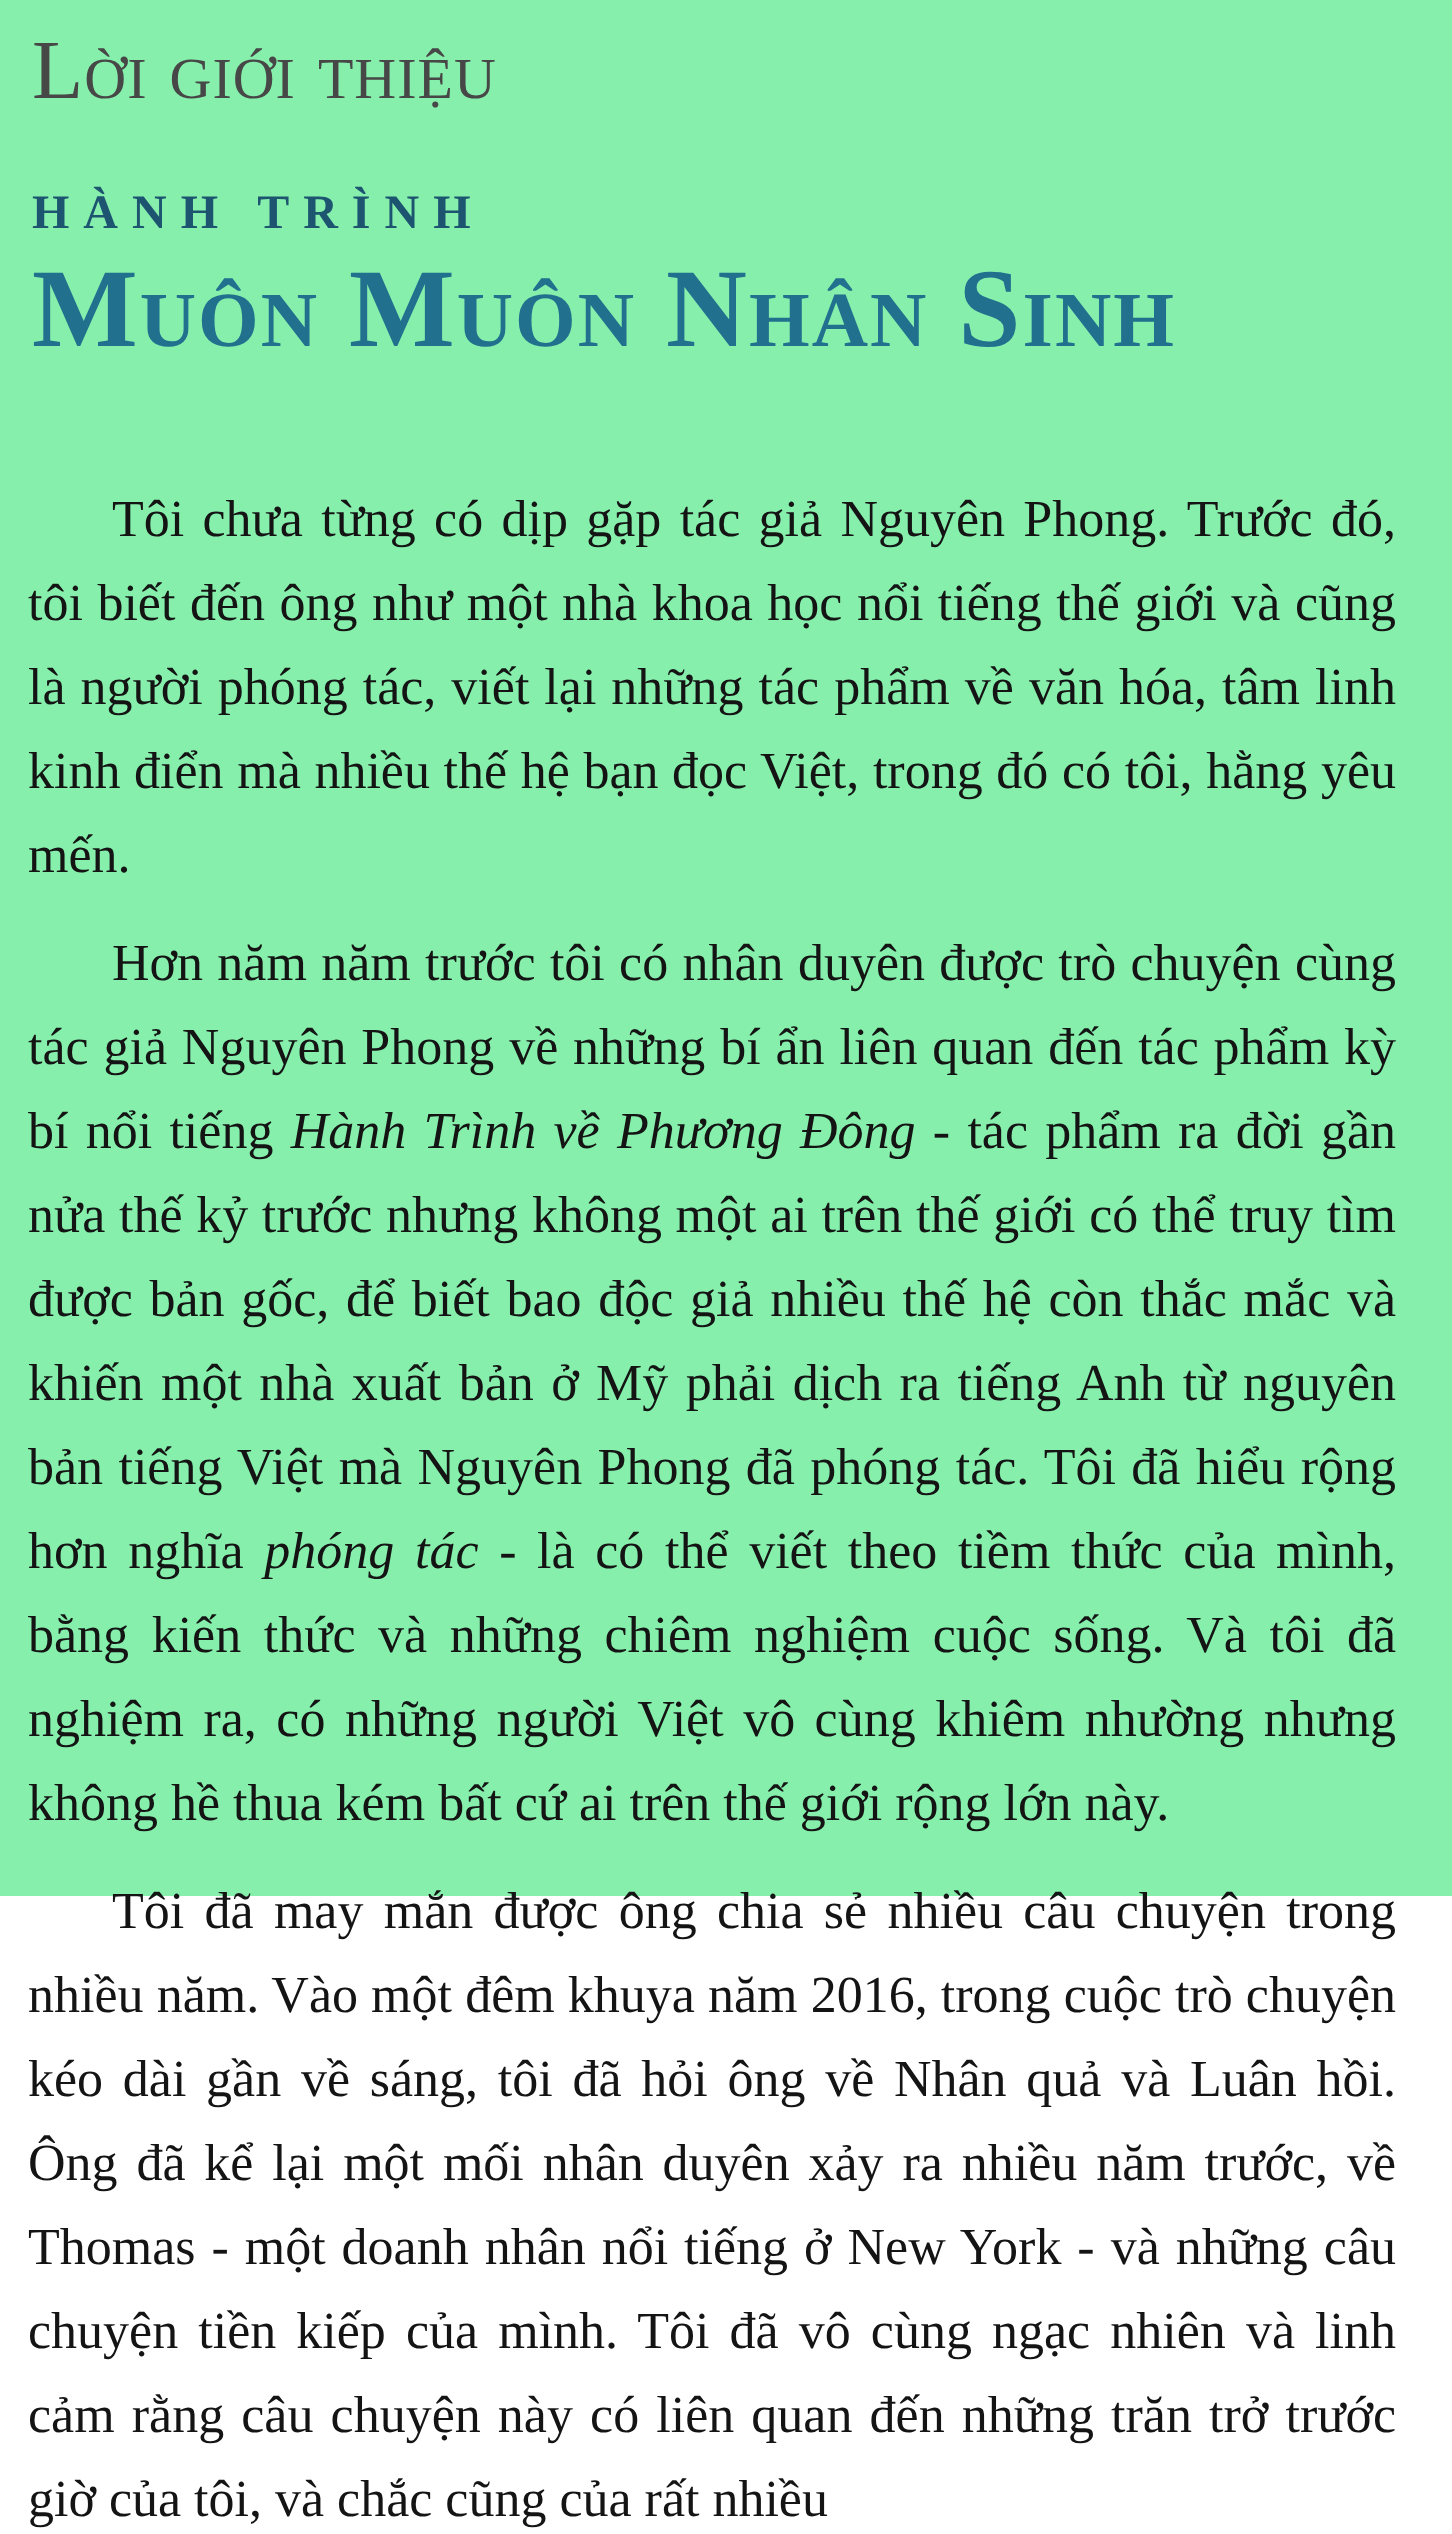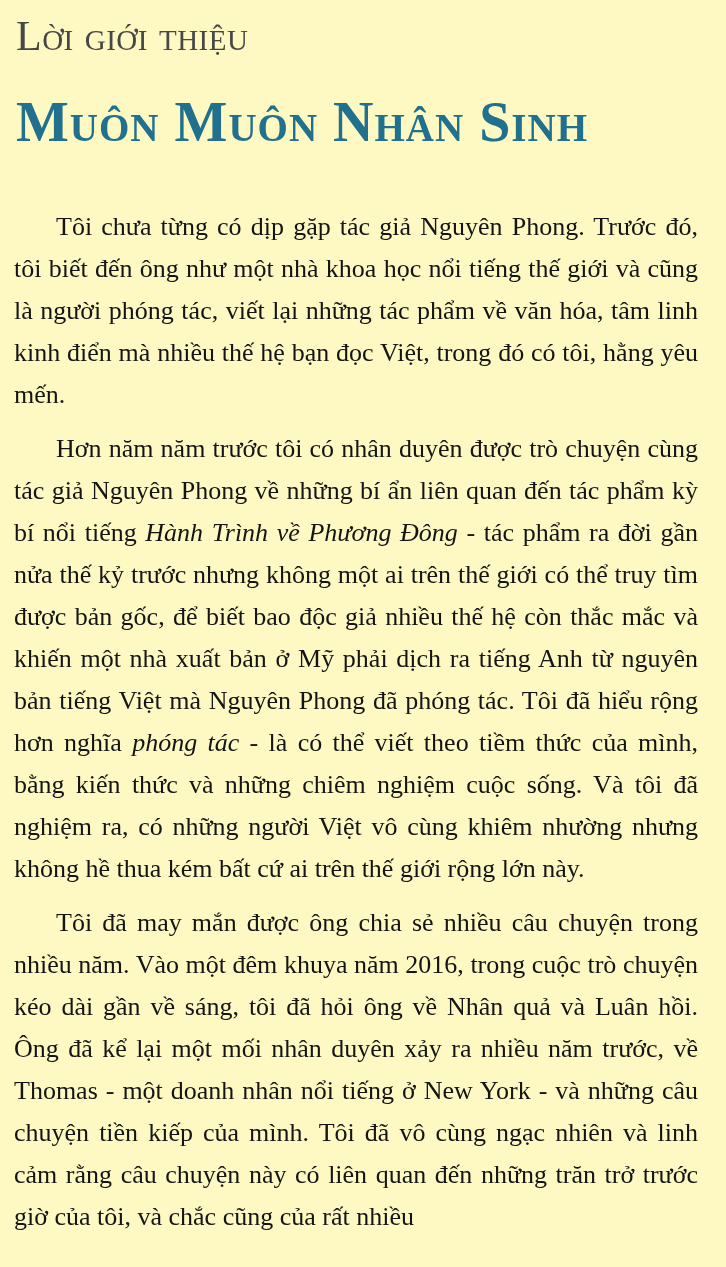--- a/index.html
+++ b/index.html
@@ -10,23 +10,23 @@
   body {
     width: 726px;
     height: 1267px;
     overflow: hidden;
     font-family: "Liberation Serif", serif;
     color: #141414;
   }
   .page {
     box-sizing: border-box;
     width: 726px;
-    height: 1267px;
+    height: 948px;
     padding: 10px 28px 0 14px;
-    background: #fef9c3;
+    background: #86efac;
   }
   
   .kicker {
     font-variant: small-caps;
     font-size: 42px;
     line-height: 1.05;
     letter-spacing: 0.5px;
     color: #474747;
     margin: 4px 0 0 2px;
   }
@@ -68,20 +68,21 @@
 </style>
 </head>
 <body>
 
 <main class="page">
 
   <header>
     <div class="kicker">Lời giới thiệu</div>
 
     <h1 class="title-block">
+      <span class="title-line1">Hành trình</span>
       <span class="title-line2">Muôn Muôn Nhân Sinh</span>
     </h1>
   </header>
 
   <section class="body-text">
     <p><span>Tôi chưa từng có dịp gặp tác giả Nguyên Phong. Trước đó, tôi biết đến ông như một nhà khoa học nổi tiếng thế giới và cũng là người phóng tác, viết lại những tác phẩm về văn hóa, tâm linh kinh điển mà nhiều thế hệ bạn đọc Việt, trong đó có tôi, hằng yêu mến.</span></p>
     <p><span>Hơn năm năm trước tôi có nhân duyên được trò chuyện cùng tác giả Nguyên Phong về những bí ẩn liên quan đến tác phẩm kỳ bí nổi tiếng </span><em>Hành Trình về Phương Đông</em><span> - tác phẩm ra đời gần nửa thế kỷ trước nhưng không một ai trên thế giới có thể truy tìm được bản gốc, để biết bao độc giả nhiều thế hệ còn thắc mắc và khiến một nhà xuất bản ở Mỹ phải dịch ra tiếng Anh từ nguyên bản tiếng Việt mà Nguyên Phong đã phóng tác. Tôi đã hiểu rộng hơn nghĩa </span><em>phóng tác</em><span> - là có thể viết theo tiềm thức của mình, bằng kiến thức và những chiêm nghiệm cuộc sống. Và tôi đã nghiệm ra, có những người Việt vô cùng khiêm nhường nhưng không hề thua kém bất cứ ai trên thế giới rộng lớn này.</span></p>
     <p><span>Tôi đã may mắn được ông chia sẻ nhiều câu chuyện trong nhiều năm. Vào một đêm khuya năm 2016, trong cuộc trò chuyện kéo dài gần về sáng, tôi đã hỏi ông về Nhân quả và Luân hồi. Ông đã kể lại một mối nhân duyên xảy ra nhiều năm trước, về Thomas - một doanh nhân nổi tiếng ở New York - và những câu chuyện tiền kiếp của mình. Tôi đã vô cùng ngạc nhiên và linh cảm rằng câu chuyện này có liên quan đến những trăn trở trước giờ của tôi, và chắc cũng của rất nhiều</span></p>
   </section>
 

